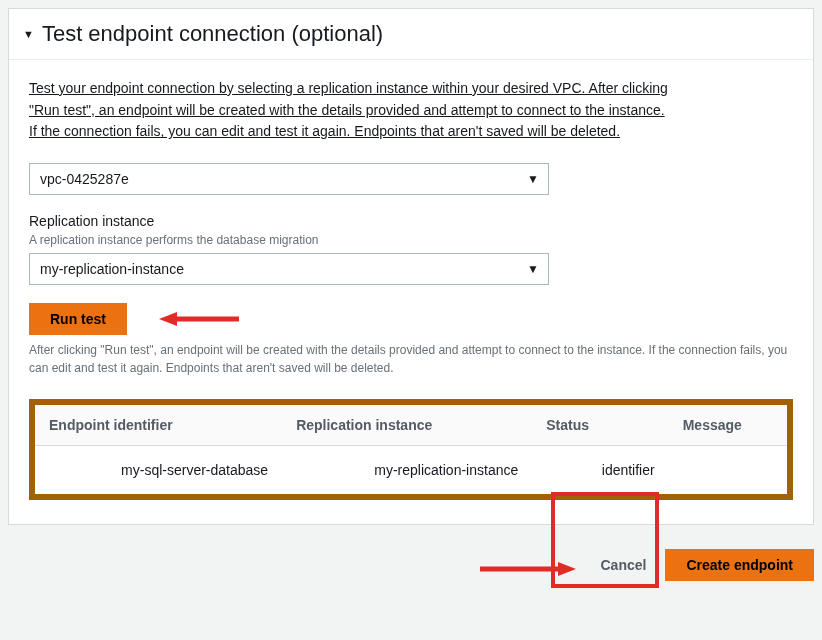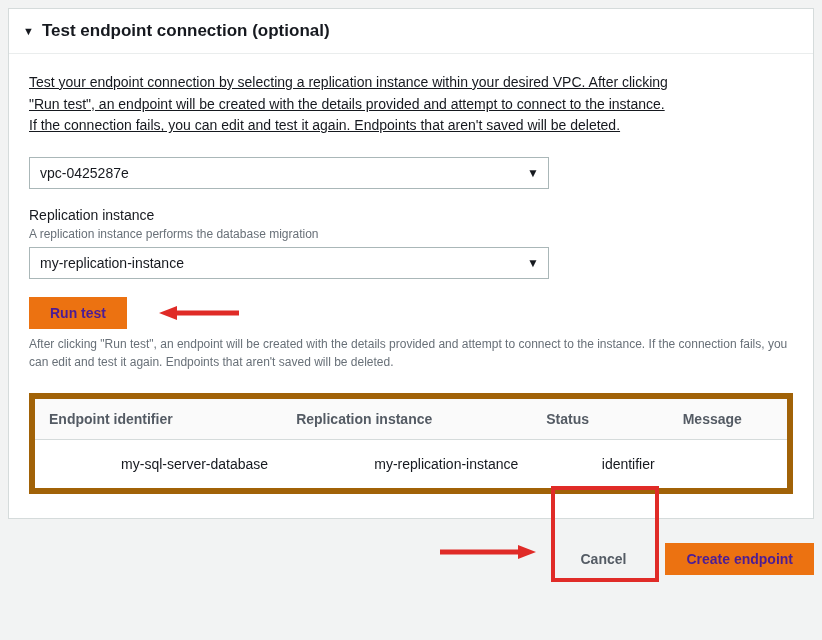--- a/index.html
+++ b/index.html
@@ -23,22 +23,22 @@
       padding: 12px 18px 12px 14px;
       border-bottom: 1px solid #eaeded;
       cursor: pointer;
     }
     .panel-header .caret {
       margin-right: 8px;
       font-size: 11px;
       line-height: 1;
     }
     .panel-title {
-      font-size: 17px;
-      font-weight: 700;
+      font-size: 22px;
+      font-weight: 400;
     }
     .panel-body {
       padding: 18px 20px 24px 20px;
     }
     .desc {
       font-size: 14px;
       line-height: 1.55;
       color: #16191f;
       margin-bottom: 20px;
       max-width: 640px;
@@ -84,21 +84,21 @@
       display: inline-block;
       font-size: 14px;
       font-weight: 700;
       padding: 6px 20px;
       border: 1px solid transparent;
       cursor: pointer;
       line-height: 18px;
     }
     .btn-primary {
       background: #ec7211;
-      color: #4c1d95;
+      color: #000000;
       border-color: #ec7211;
     }
     .btn-link {
       background: transparent;
       color: #545b64;
       border-color: transparent;
       font-weight: 700;
       padding: 6px 18px;
     }
     .run-row {
@@ -131,22 +131,22 @@
     }
     .table tbody td {
       font-size: 14px;
       color: #16191f;
       padding: 16px 14px;
       text-align: right;
     }
     .footer {
       display: flex;
       justify-content: flex-end;
-      align-items: flex-start;
-      gap: 20px;
+      align-items: flex-end;
+      gap: 0;
       margin: 24px 8px 0 8px;
     }
     
     .arrow-right {
       position: relative;
       left: 14px;
     }
     .arrow-right svg { display: block; }
     .status-callout {
       position: absolute;

